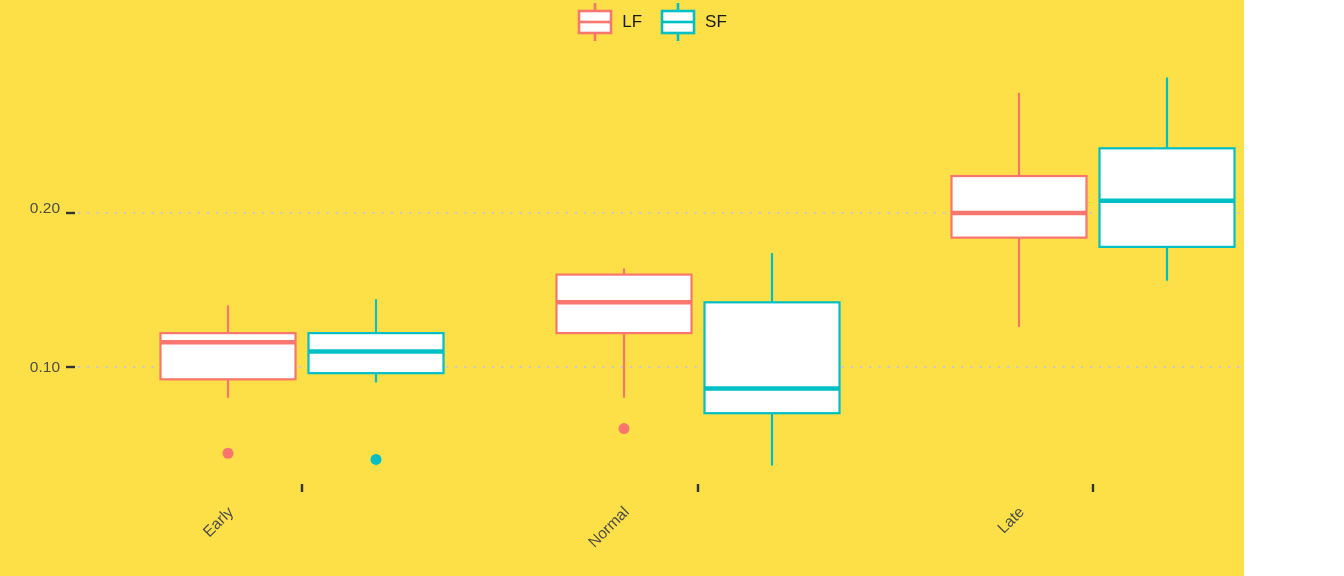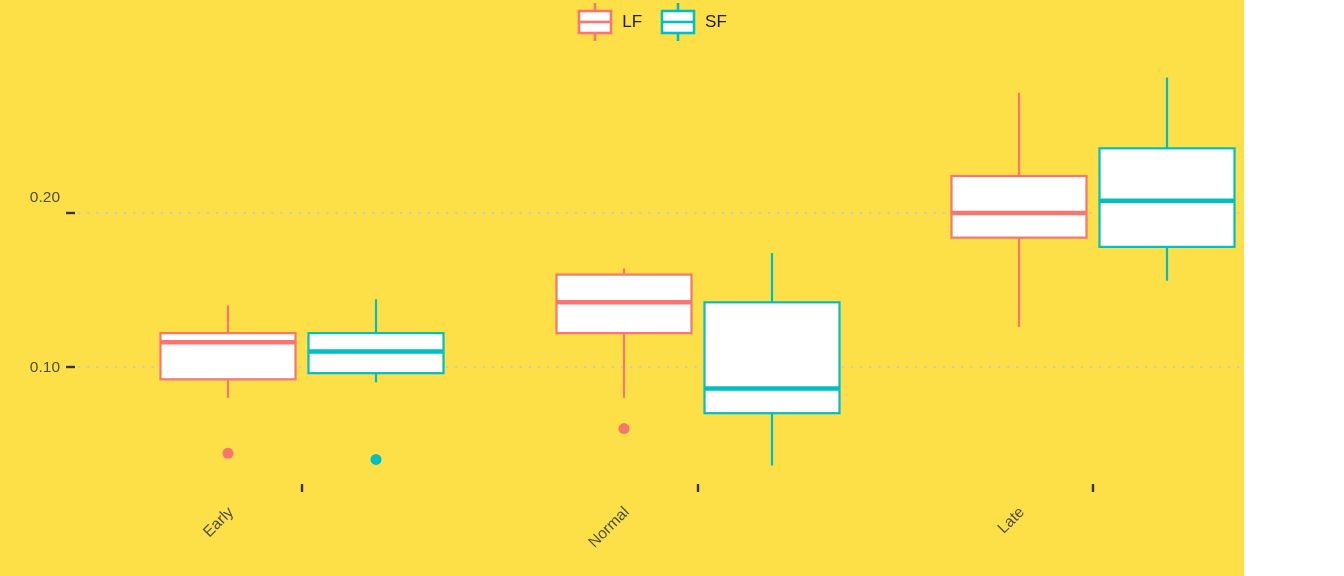--- a/index.html
+++ b/index.html
@@ -2,21 +2,21 @@
 <html><head>
 <meta charset="utf-8">
 <style>
   html,body{margin:0;padding:0;background:#ffffff;}
   body{width:1344px;height:576px;font-family:"Liberation Sans","DejaVu Sans",sans-serif;}
   .figure{position:relative;width:1244px;height:576px;background:#fde047;overflow:hidden;}
   .legend{position:absolute;left:60px;right:0;top:2px;display:flex;justify-content:center;align-items:center;gap:18px;}
   .legend-item{display:flex;align-items:center;gap:9px;}
   .legend-label{font-size:17px;color:#1a1a1a;line-height:40px;}
   .ylab{position:absolute;left:0;width:60px;text-align:right;font-size:15.5px;color:#4d4d4d;line-height:18px;}
-  .ylab-020{top:188px;}
+  .ylab-020{top:199px;}
   .ylab-015{top:358px;}
   #plot{position:absolute;left:0;top:0;}
   .xlab{position:absolute;top:503px;font-size:15.5px;color:#4d4d4d;white-space:nowrap;transform:rotate(-45deg);transform-origin:100% 0;}
   .xlab-0{right:1020px;}
   .xlab-1{right:624px;}
   .xlab-2{right:229px;}
 </style>
 </head>
 <body>
 

